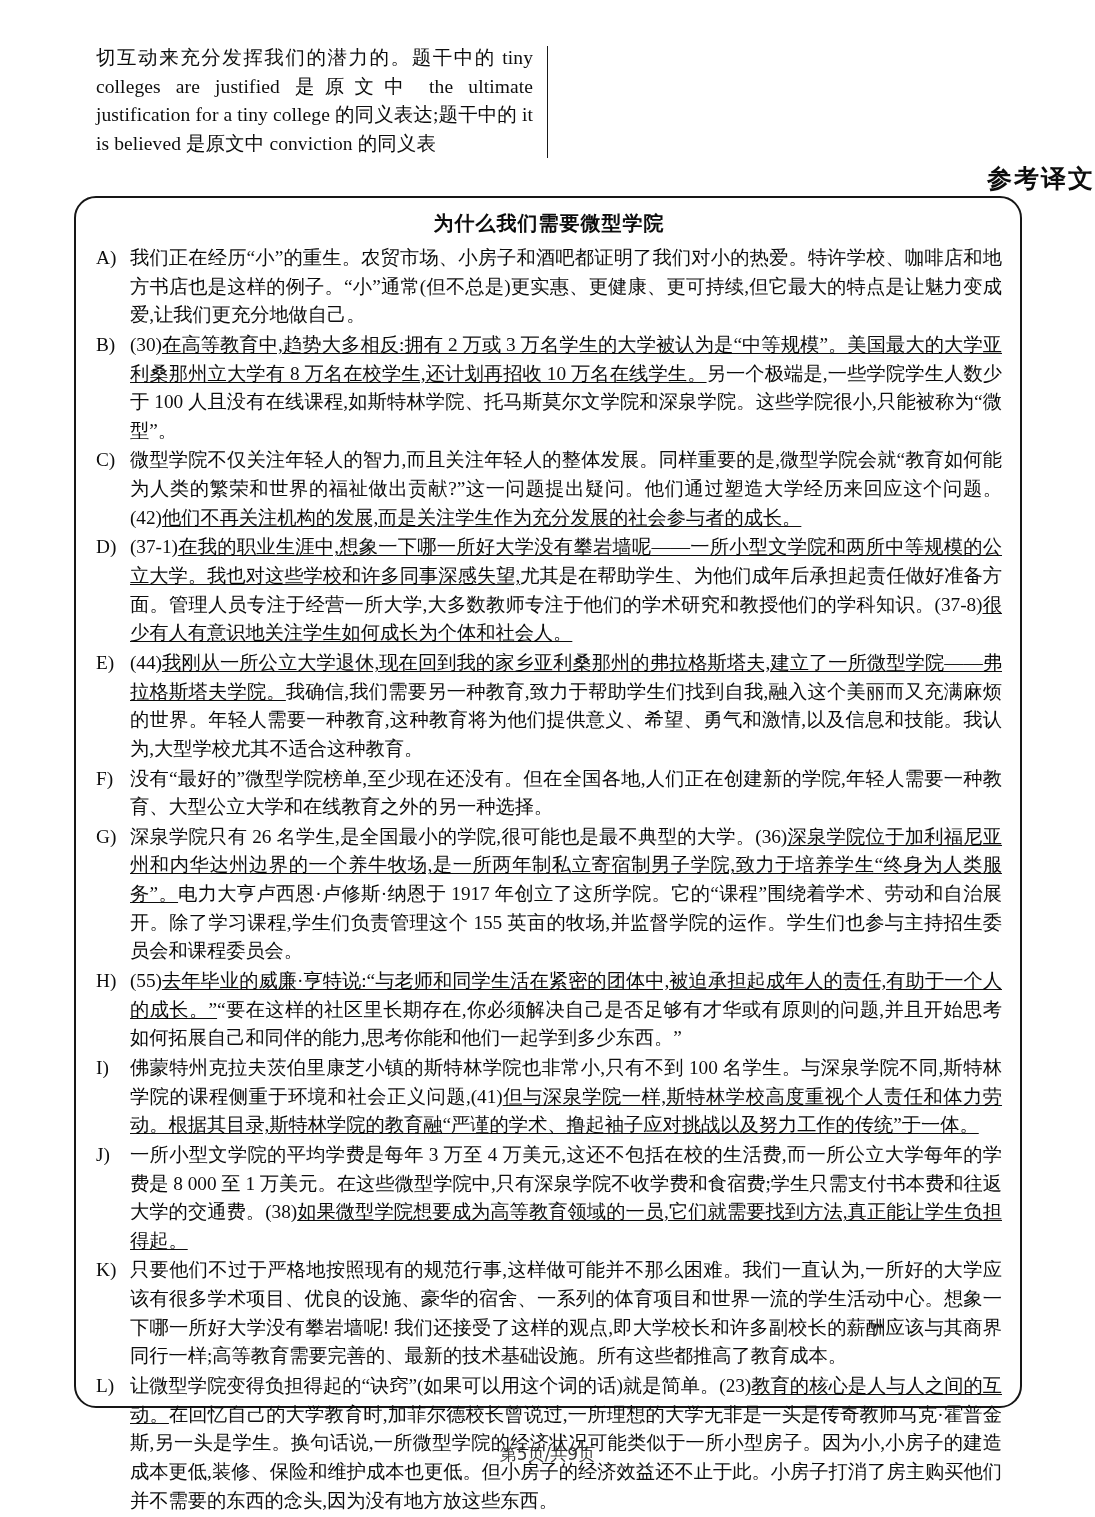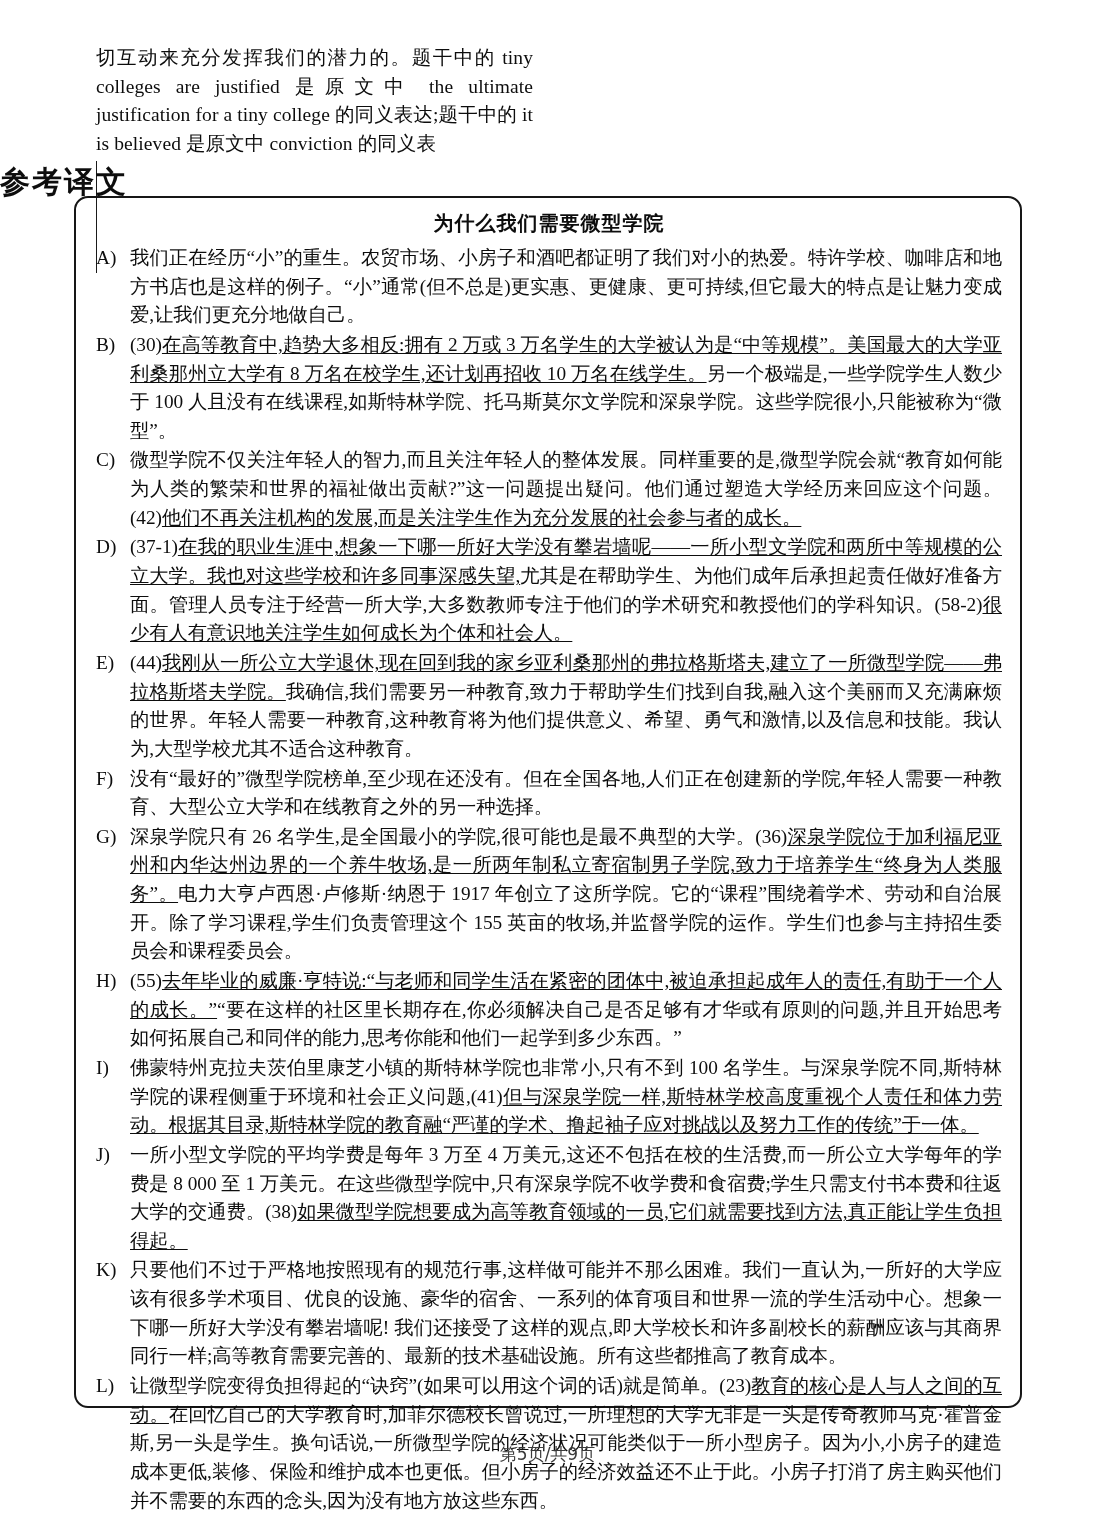--- a/index.html
+++ b/index.html
@@ -24,21 +24,20 @@
   }
 
   
   .top-block {
     position: absolute;
     left: 96px;
     top: 44px;
     width: 930px;
     display: flex;
     align-items: stretch;
-    flex-direction: column;
   }
   .top-col {
     width: 437px;
     font-size: 19.5px;
     line-height: 1.47;
     text-align: justify;
     text-justify: inter-character;
     letter-spacing: 0.1px;
   }
   .top-col.left { padding-right: 14px; }
@@ -50,36 +49,36 @@
     align-self: stretch;
     min-height: 112px;
   }
 
   
   .section-title {
     position: absolute;
     left: 0;
     top: 162px;
     width: 1095px;
-    text-align: left;
-    font-size: 30px;
+    text-align: right;
+    font-size: 25px;
     font-weight: bold;
     letter-spacing: 2px;
     font-family: "DejaVu Sans", sans-serif;
   }
 
   
   .answer-box {
     position: absolute;
     left: 74px;
     top: 196px;
     width: 948px;
     height: 1212px;
     border: 2.4px solid #161616;
-    border-radius: 14px;
+    border-radius: 22px;
     box-sizing: border-box;
     padding: 8px 18px 8px 20px;
   }
 
   .passage-title {
     text-align: center;
     font-size: 20px;
     font-weight: bold;
     font-family: "DejaVu Sans", sans-serif;
     letter-spacing: 1px;
@@ -141,21 +140,21 @@
         <div class="para">
           <div class="para-label">B)</div>
           <div class="para-body"><span>(30)</span><span class="u">在高等教育中,趋势大多相反:拥有 2 万或 3 万名学生的大学被认为是“中等规模”。美国最大的大学亚利桑那州立大学有 8 万名在校学生,还计划再招收 10 万名在线学生。</span><span>另一个极端是,一些学院学生人数少于 100 人且没有在线课程,如斯特林学院、托马斯莫尔文学院和深泉学院。这些学院很小,只能被称为“微型”。</span></div>
         </div>
         <div class="para">
           <div class="para-label">C)</div>
           <div class="para-body"><span>微型学院不仅关注年轻人的智力,而且关注年轻人的整体发展。同样重要的是,微型学院会就“教育如何能为人类的繁荣和世界的福祉做出贡献?”这一问题提出疑问。他们通过塑造大学经历来回应这个问题。(42)</span><span class="u">他们不再关注机构的发展,而是关注学生作为充分发展的社会参与者的成长。</span></div>
         </div>
         <div class="para">
           <div class="para-label">D)</div>
-          <div class="para-body"><span>(37-1)</span><span class="u">在我的职业生涯中,想象一下哪一所好大学没有攀岩墙呢——一所小型文学院和两所中等规模的公立大学。我也对这些学校和许多同事深感失望,</span><span>尤其是在帮助学生、为他们成年后承担起责任做好准备方面。管理人员专注于经营一所大学,大多数教师专注于他们的学术研究和教授他们的学科知识。(58-2)</span><span class="u">很少有人有意识地关注学生如何成长为个体和社会人。</span></div>
+          <div class="para-body"><span>(37-1)</span><span class="u">在我的职业生涯中,想象一下哪一所好大学没有攀岩墙呢——一所小型文学院和两所中等规模的公立大学。我也对这些学校和许多同事深感失望,</span><span>尤其是在帮助学生、为他们成年后承担起责任做好准备方面。管理人员专注于经营一所大学,大多数教师专注于他们的学术研究和教授他们的学科知识。(37-8)</span><span class="u">很少有人有意识地关注学生如何成长为个体和社会人。</span></div>
         </div>
         <div class="para">
           <div class="para-label">E)</div>
           <div class="para-body"><span>(44)</span><span class="u">我刚从一所公立大学退休,现在回到我的家乡亚利桑那州的弗拉格斯塔夫,建立了一所微型学院——弗拉格斯塔夫学院。</span><span>我确信,我们需要另一种教育,致力于帮助学生们找到自我,融入这个美丽而又充满麻烦的世界。年轻人需要一种教育,这种教育将为他们提供意义、希望、勇气和激情,以及信息和技能。我认为,大型学校尤其不适合这种教育。</span></div>
         </div>
         <div class="para">
           <div class="para-label">F)</div>
           <div class="para-body"><span>没有“最好的”微型学院榜单,至少现在还没有。但在全国各地,人们正在创建新的学院,年轻人需要一种教育、大型公立大学和在线教育之外的另一种选择。</span></div>
         </div>
         <div class="para">

